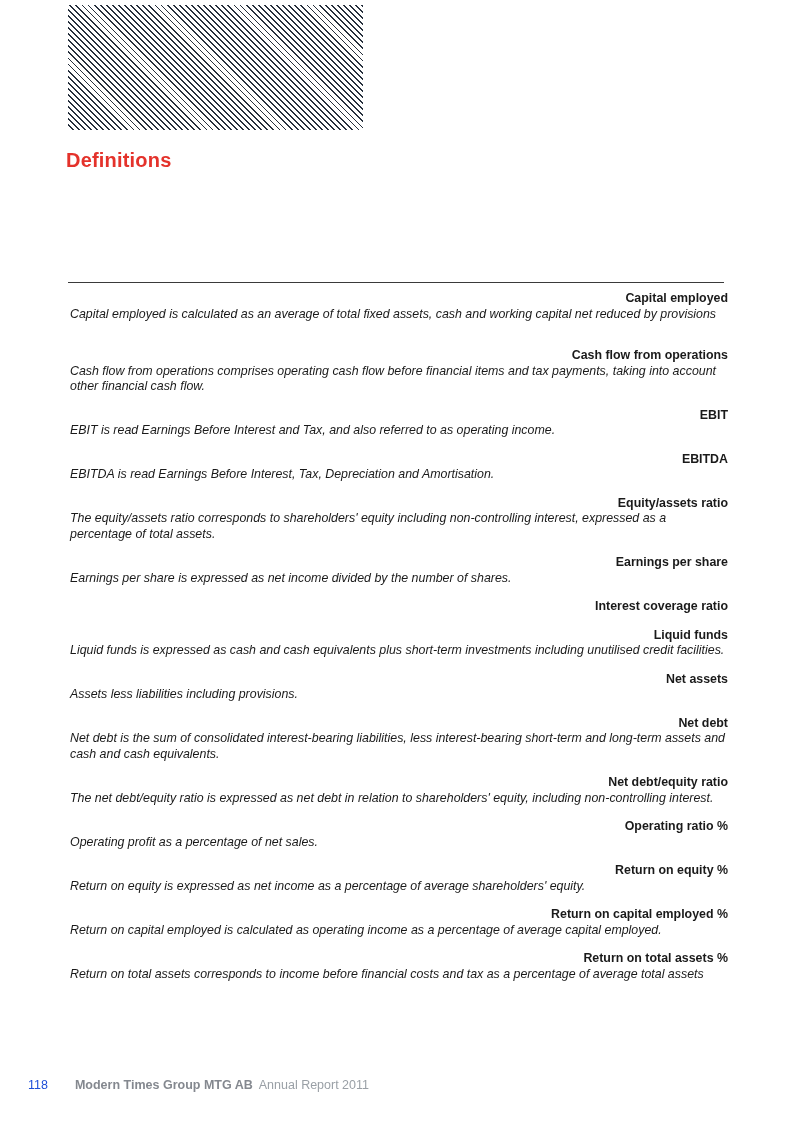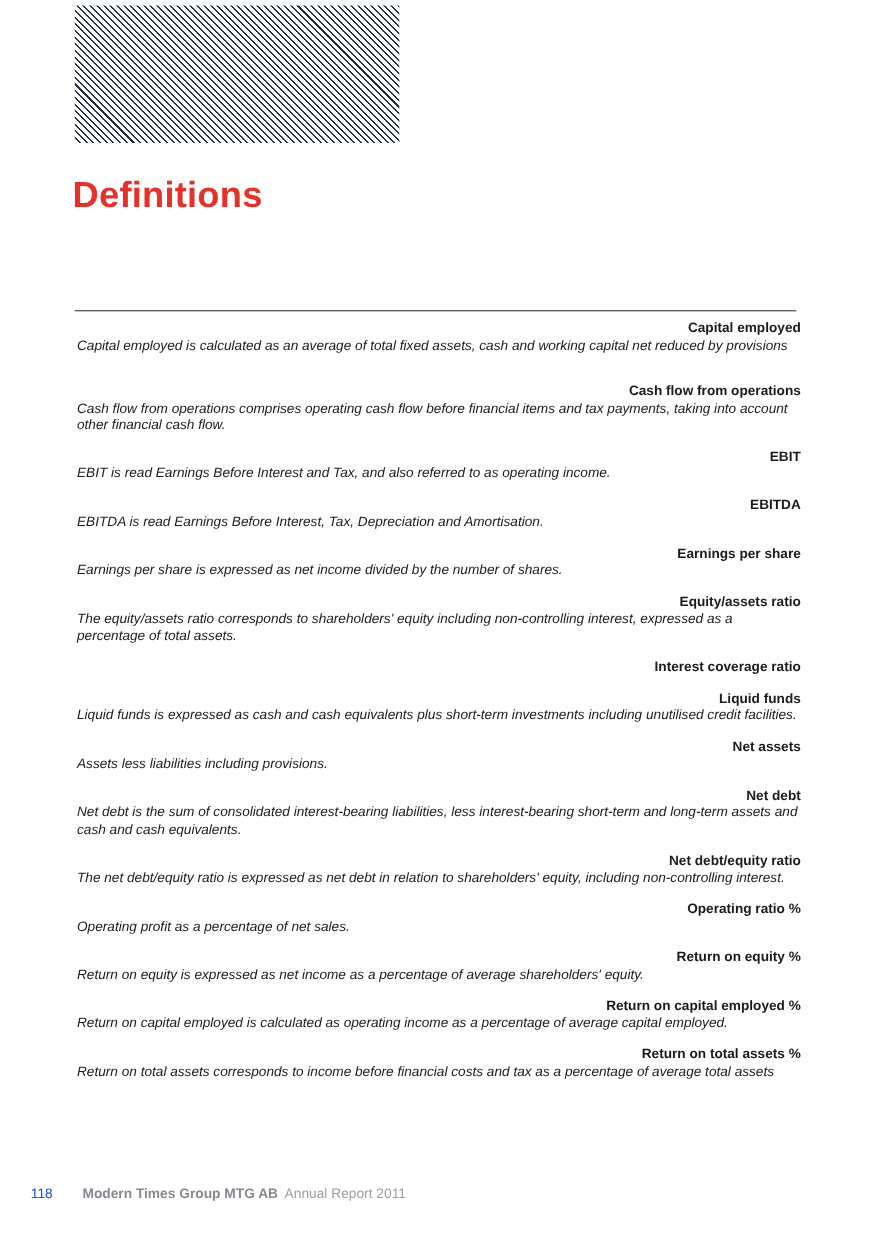--- a/index.html
+++ b/index.html
@@ -23,21 +23,21 @@
       #ffffff 0px,
       #ffffff 3px,
       #27303d 3px,
       #27303d 4.3px
     );
   }
   .page-title {
     position: absolute;
     left: 66px;
     top: 136px;
-    font-size: 33px;
+    font-size: 20px;
     font-weight: bold;
     letter-spacing: 0.2px;
   }
   .divider {
     position: absolute;
     left: 68px;
     top: 282px;
     width: 656px;
     height: 0;
     border-top: 1.5px solid #3a3a3a;
@@ -109,27 +109,27 @@
     <p class="term">EBIT</p>
     <p class="desc">EBIT is read Earnings Before Interest and Tax, and also referred to as operating income.</p>
   </div>
 
   <div class="entry">
     <p class="term">EBITDA</p>
     <p class="desc">EBITDA is read Earnings Before Interest, Tax, Depreciation and Amortisation.</p>
   </div>
 
   <div class="entry">
-    <p class="term">Earnings per share</p>
-    <p class="desc">Earnings per share is expressed as net income divided by the number of shares.</p>
+    <p class="term">Equity/assets ratio</p>
+    <p class="desc">The equity/assets ratio corresponds to shareholders' equity including non-controlling interest, expressed as a percentage of total assets.</p>
   </div>
 
   <div class="entry">
-    <p class="term">Equity/assets ratio</p>
-    <p class="desc">The equity/assets ratio corresponds to shareholders' equity including non-controlling interest, expressed as a percentage of total assets.</p>
+    <p class="term">Earnings per share</p>
+    <p class="desc">Earnings per share is expressed as net income divided by the number of shares.</p>
   </div>
 
   <div class="entry">
     <p class="term">Interest coverage ratio</p>
   </div>
 
   <div class="entry">
     <p class="term">Liquid funds</p>
     <p class="desc">Liquid funds is expressed as cash and cash equivalents plus short-term investments including unutilised credit facilities.</p>
   </div>

